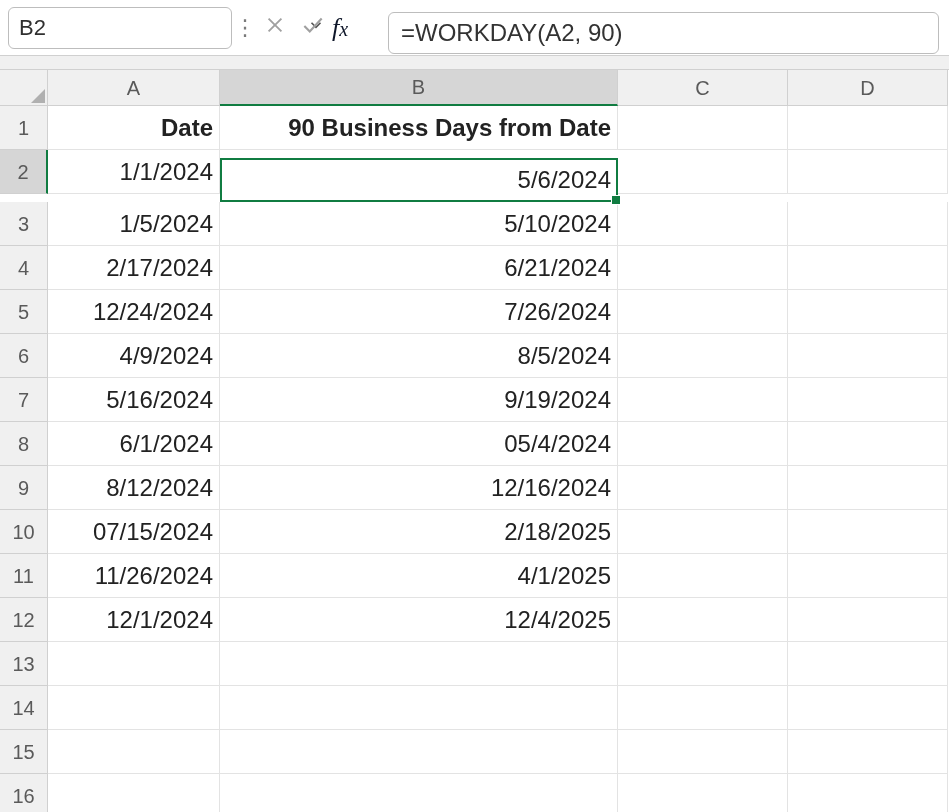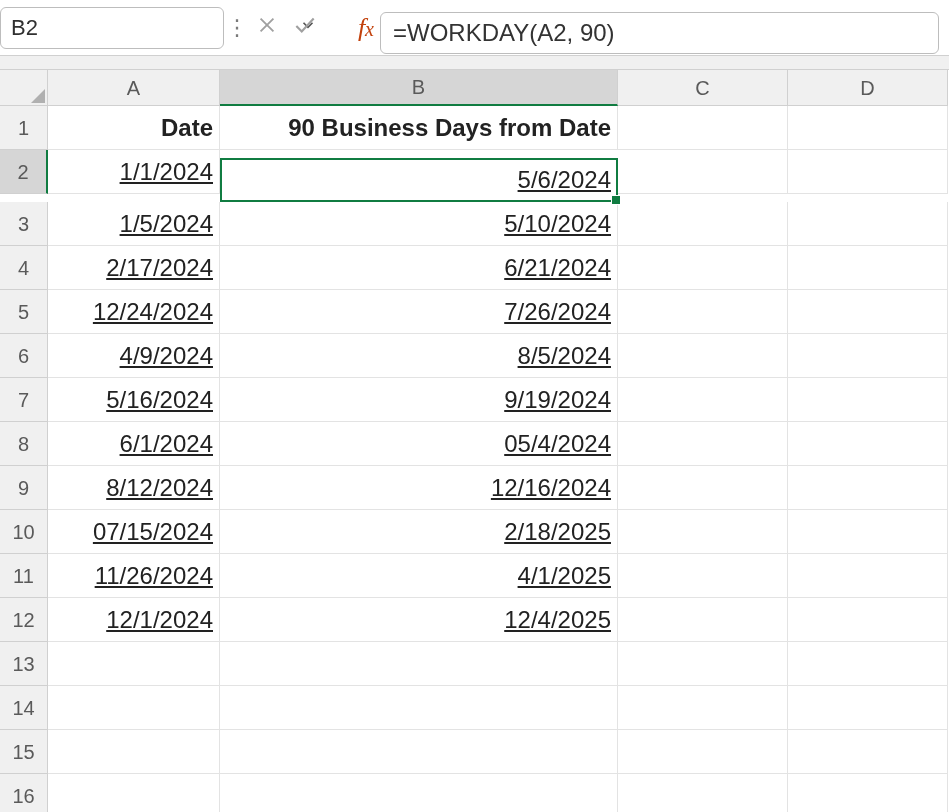--- a/index.html
+++ b/index.html
@@ -12,21 +12,21 @@
     height: 56px;
     padding: 0;
     background: #ffffff;
     border-bottom: 1px solid #d0d0d0;
   }
   .namebox-wrap {
     display: flex;
     align-items: center;
     width: 224px;
     height: 42px;
-    margin-left: 0;
+    margin-left: 8px;
     border: 1px solid #bdbdbd;
     border-radius: 6px;
     background: #ffffff;
   }
   .namebox {
     flex: 1;
     padding-left: 10px;
     font-size: 22px;
     color: #303030;
     background: transparent;
@@ -51,25 +51,25 @@
   .fb-btn {
     width: 38px;
     text-align: center;
     color: #9e9e9e;
     cursor: default;
   }
   .fb-x { font-size: 22px; font-weight: 300; }
   .fb-check { font-size: 24px; font-weight: 300; }
   .fx {
     width: 50px;
-    text-align: right;
+    text-align: left;
     font-family: Georgia, "Times New Roman", serif;
     font-style: italic;
     font-size: 26px;
-    color: #c2410c;
+    color: #0f172a;
     cursor: pointer;
   }
   .formula-input-wrap {
     flex: 1;
     height: 42px;
     margin-left: 6px;
     margin-right: 10px;
     border: 1px solid #bdbdbd;
     border-radius: 6px;
     display: flex;
@@ -139,21 +139,21 @@
     border-bottom: 1px solid #e3e3e3;
     height: 44px;
     line-height: 44px;
     padding: 0 6px;
     position: relative;
     background: #ffffff;
     overflow: visible;
     white-space: nowrap;
   }
   .cell.bold { font-weight: 700; }
-  .cell.right { text-align: right; text-decoration: underline; }
+  .cell.right { text-align: right; }
   .cell.left { text-align: right; }
   .cell.active {
     outline: 2.5px solid #107c41;
     outline-offset: -2px;
     z-index: 5;
     margin-top: 8px;
   }
   .cell.active::after {
     content: "";
     position: absolute;

